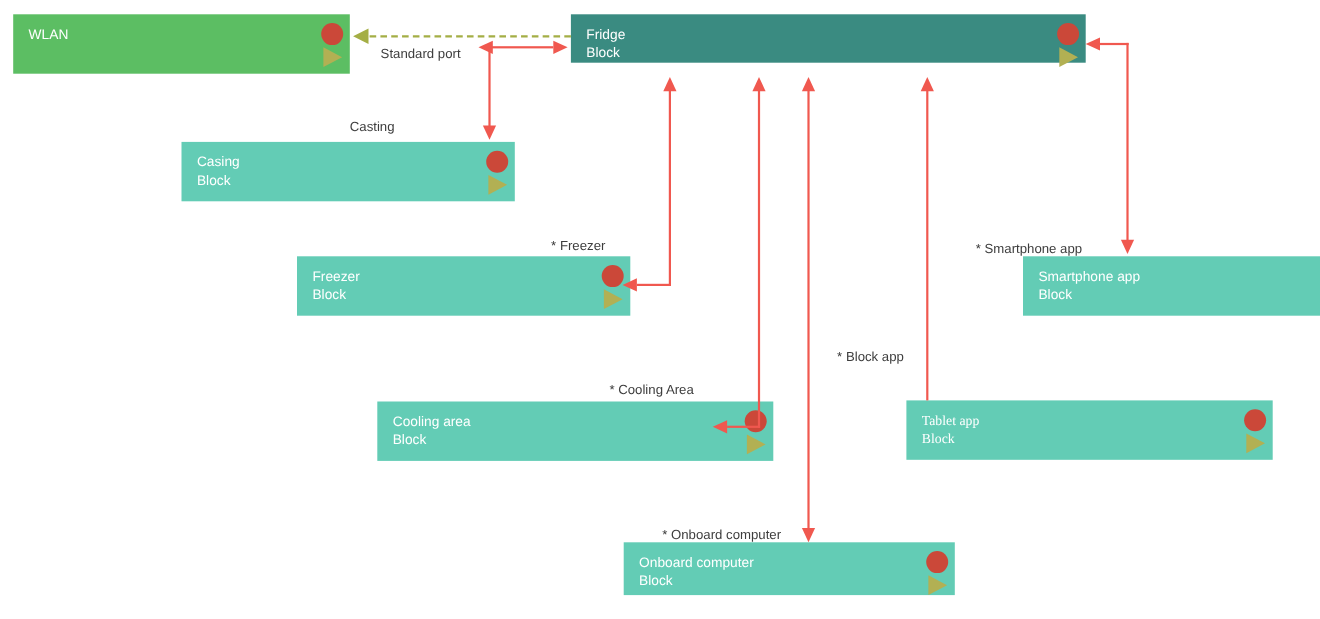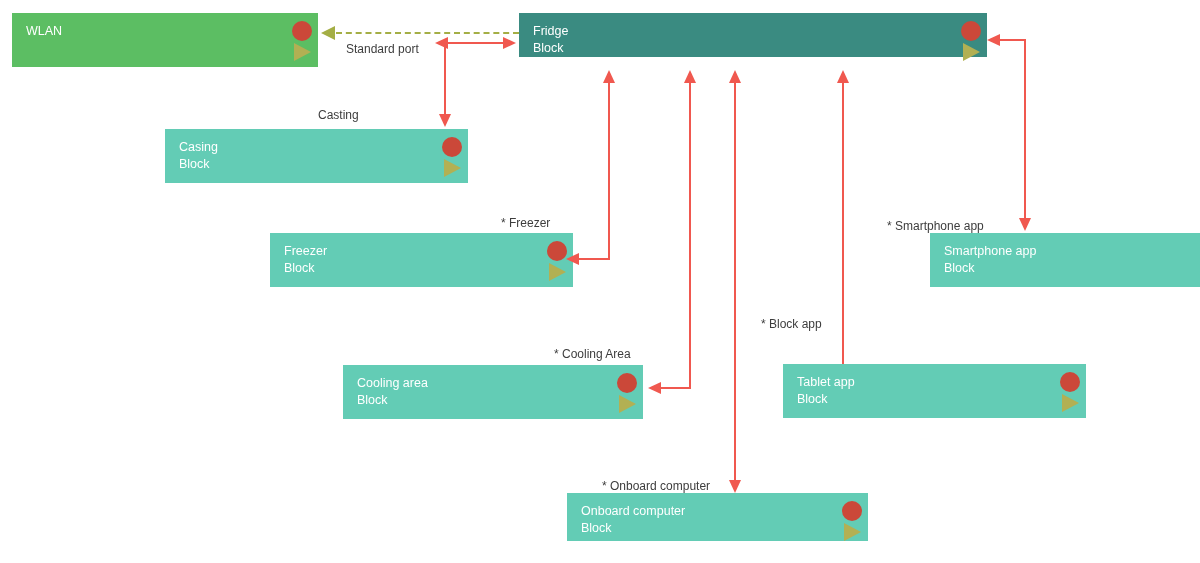--- a/index.html
+++ b/index.html
@@ -91,31 +91,31 @@
   <div class="block light" style="left:882px; top:233px; width:304px; height:54px;margin-left:48px;">
     <span class="bname">Smartphone app</span>
     <span class="btype">Block</span>
     <div class="port-icons">
       <div class="port-circle"></div>
       <div class="port-triangle"></div>
     </div>
   </div>
 
   <div class="flabel" style="left:554px; top:335px;margin-top:12px;">* Cooling Area</div>
-  <div class="block light" style="left:343px; top:365px; width:300px; height:54px;">
+  <div class="block light" style="left:343px; top:365px; width:360px; height:54px;">
     <span class="bname">Cooling area</span>
     <span class="btype">Block</span>
     <div class="port-icons">
       <div class="port-circle"></div>
       <div class="port-triangle"></div>
     </div>
   </div>
 
   <div class="flabel" style="left:761px; top:317px;">* Block app</div>
-  <div class="block light" style="left:783px; top:364px; width:303px; height:54px;">
+  <div class="block light" style="left:824px; top:364px; width:333px; height:54px;font-family:Liberation Serif, serif;">
     <span class="bname">Tablet app</span>
     <span class="btype">Block</span>
     <div class="port-icons">
       <div class="port-circle"></div>
       <div class="port-triangle"></div>
     </div>
   </div>
 
   <div class="flabel" style="left:602px; top:479px;">* Onboard computer</div>
   <div class="block light" style="left:567px; top:493px; width:301px; height:48px;">

